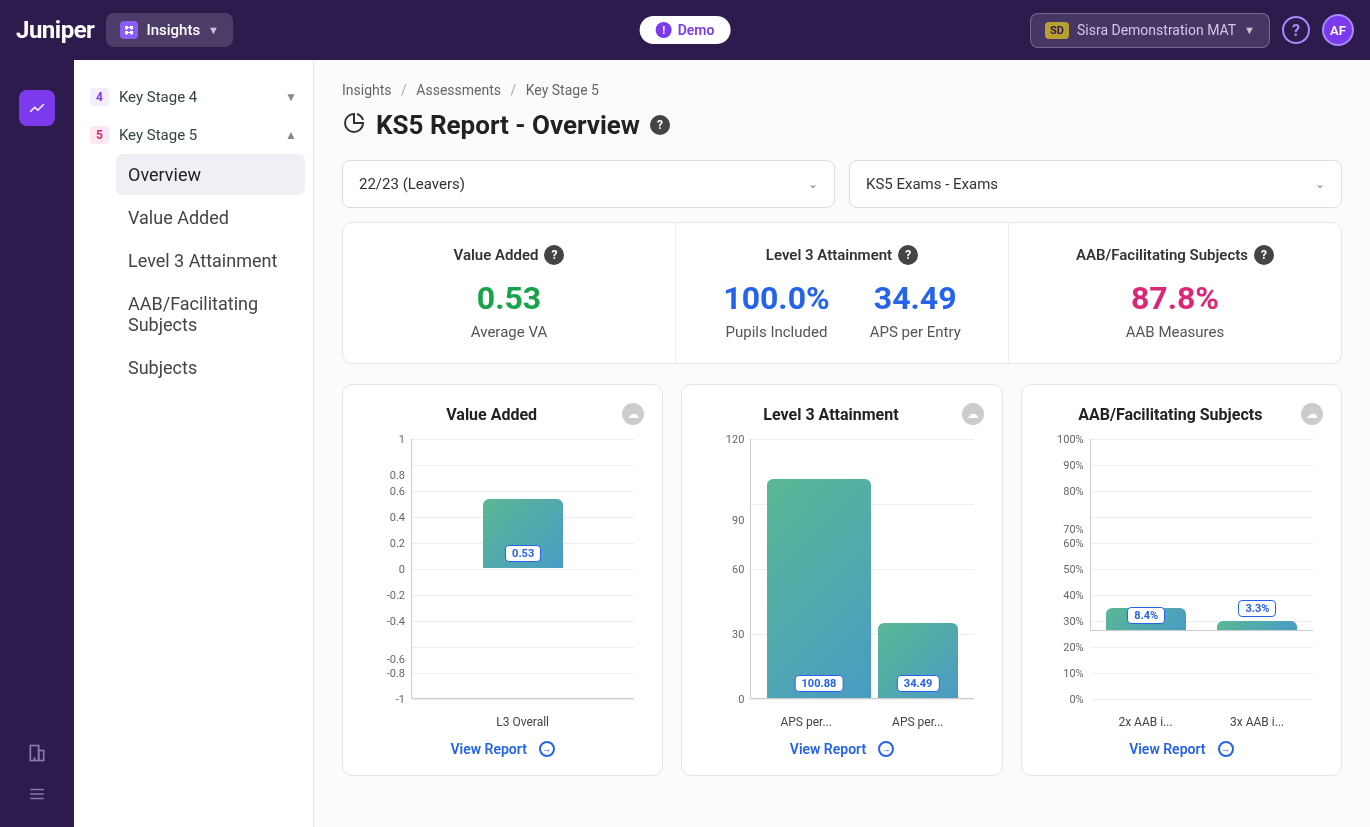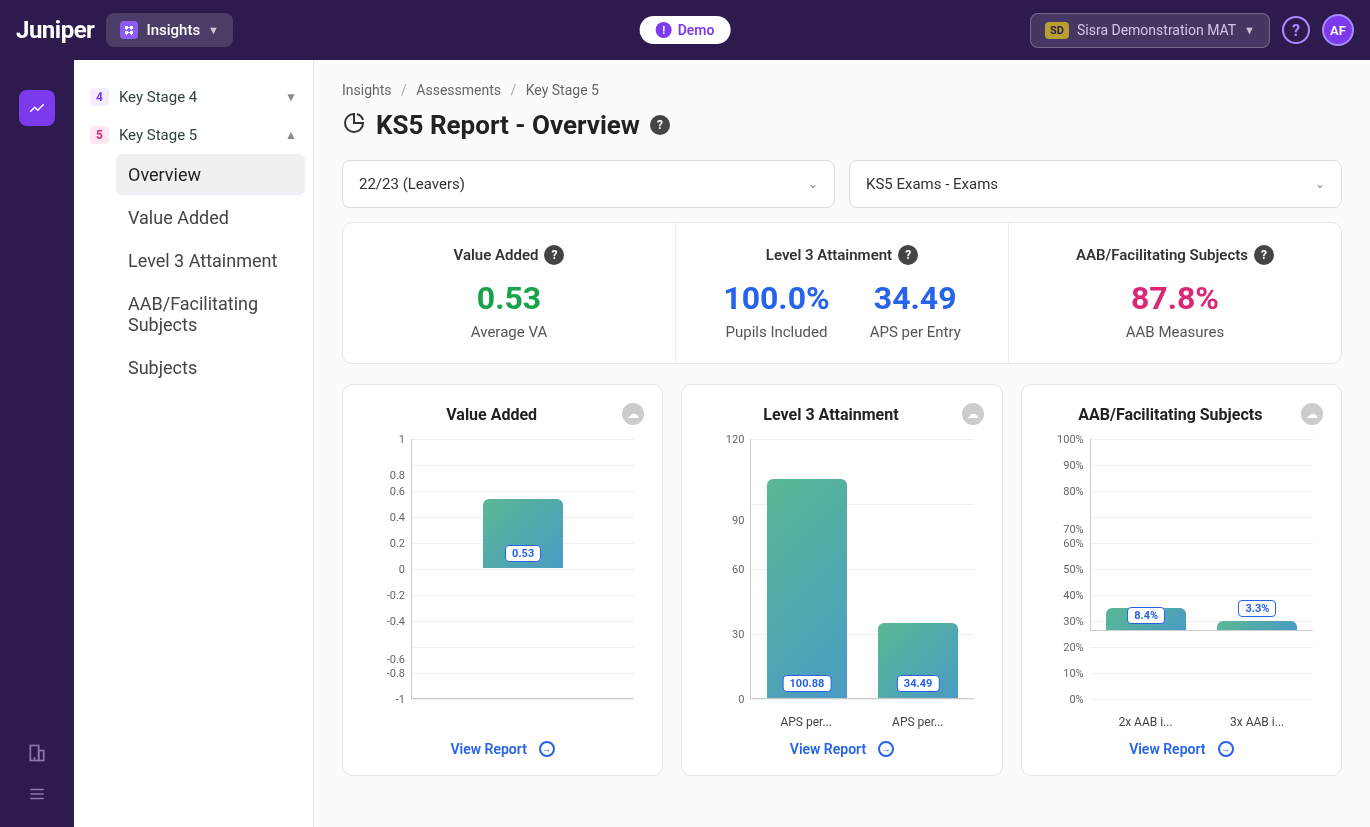--- a/index.html
+++ b/index.html
@@ -242,20 +242,23 @@
               <div class="grid" style="top: 130px;"></div>
               <div class="grid" style="top: 104px;"></div>
               <div class="grid" style="top: 78px;"></div>
               <div class="grid" style="top: 52px;"></div>
               <div class="grid" style="top: 26px;"></div>
               <div class="grid" style="top: 0px;"></div>
               <div class="bar" style="left: calc(50% - 40px); width: 80px; bottom: 130px; height: 68.9px;">
                 <div class="bar-label">0.53</div>
               </div>
             </div>
+            <div class="xlabels">
+              <div class="xtick" style="left: 50%;">L3 Overall</div>
+            </div>
           </div>
         <div class="view-report">
           <span>View Report</span>
           <span class="vr-icon">→</span>
         </div>
       </div>
       <div class="chart-card">
         <div class="chart-head">
           <div class="chart-title">Level 3 Attainment</div>
           <div class="dl-icon">☁</div>
@@ -265,21 +268,21 @@
             <div class="ytick" style="top: 195px;">30</div>
             <div class="ytick" style="top: 130px;">60</div>
             <div class="ytick" style="top: 65px; margin-top: 16px;">90</div>
             <div class="ytick" style="top: 0px;">120</div>
             <div class="plot" style="height: 260px;">
               <div class="grid" style="top: 260px;"></div>
               <div class="grid" style="top: 195px;"></div>
               <div class="grid" style="top: 130px;"></div>
               <div class="grid" style="top: 65px;"></div>
               <div class="grid" style="top: 0px;"></div>
-              <div class="bar" style="left: calc(25% - 40px); width: 80px; bottom: 0px; height: 218.573px; padding-left: 40px;">
+              <div class="bar" style="left: calc(25% - 40px); width: 104px; bottom: 0px; height: 218.573px; padding-left: 40px;">
                 <div class="bar-label">100.88</div>
               </div>
               <div class="bar" style="left: calc(75% - 40px); width: 80px; bottom: 0px; height: 74.7283px;">
                 <div class="bar-label">34.49</div>
               </div>
             </div>
             <div class="xlabels">
               <div class="xtick" style="left: 25%;">APS per...</div>
               <div class="xtick" style="left: 75%;">APS per...</div>
             </div>

